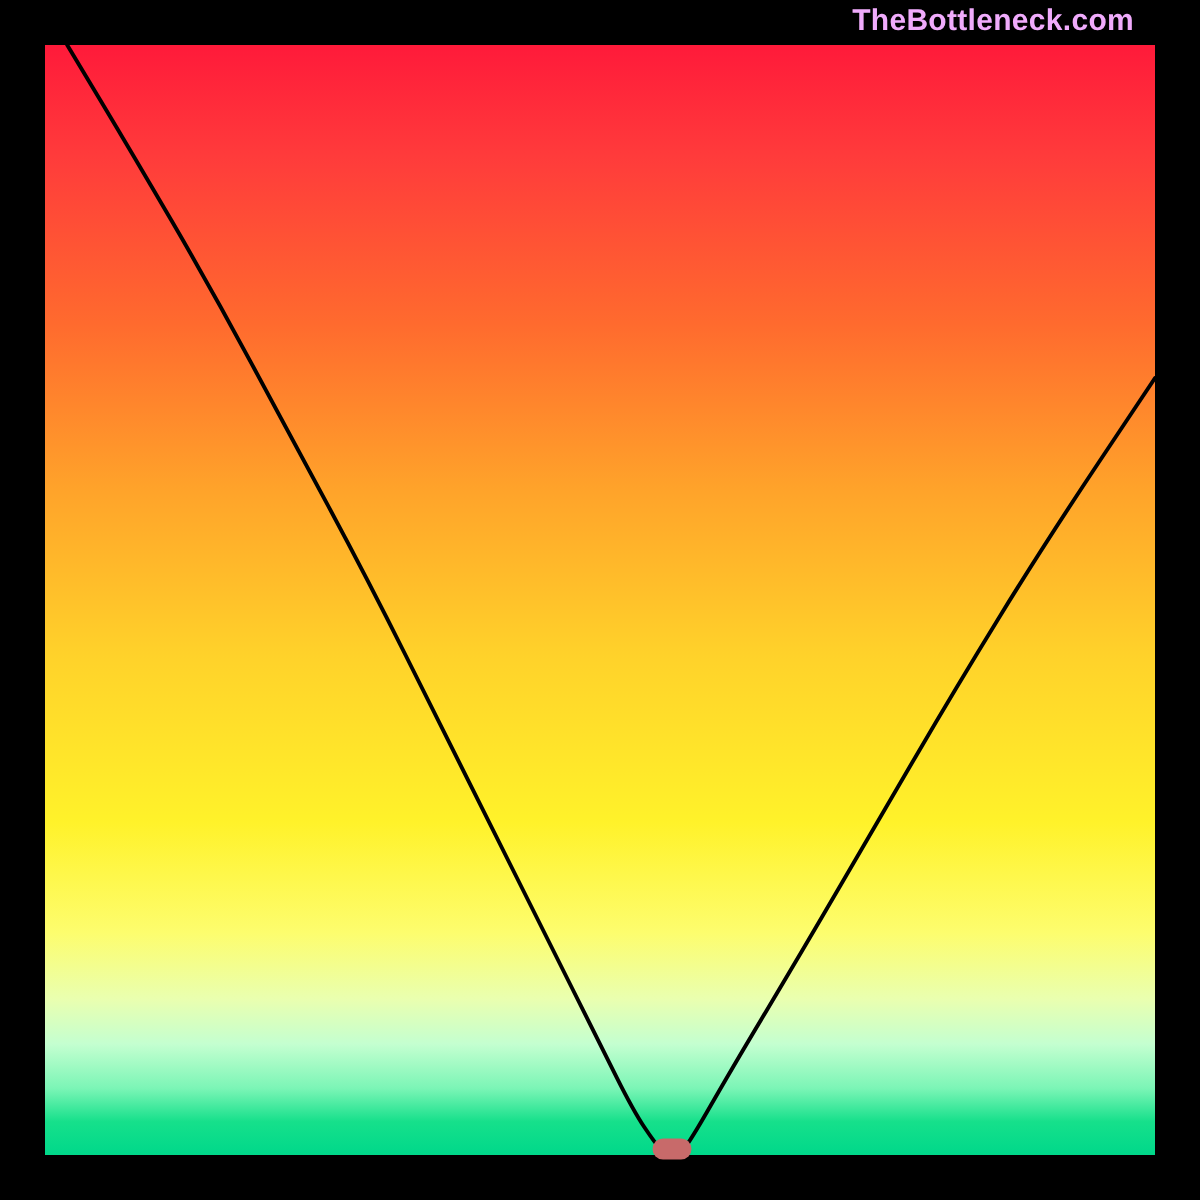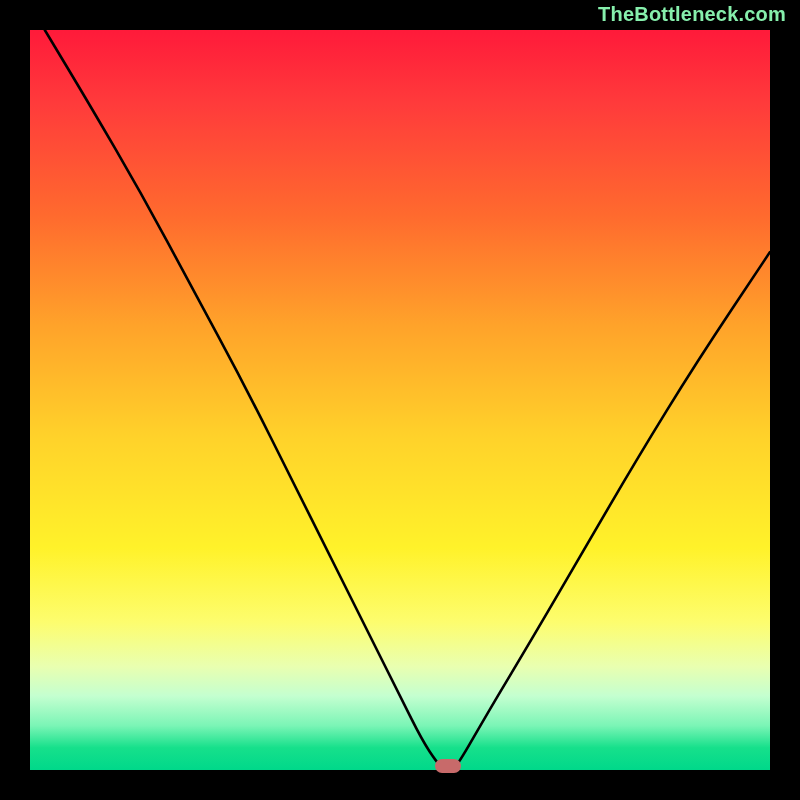--- a/index.html
+++ b/index.html
@@ -43,23 +43,23 @@
     position: absolute;
     width: 26px;
     height: 14px;
     border-radius: 7px;
     background: #c86a6a;
     transform: translate(-50%, -50%);
   }
   .watermark {
     position: absolute;
     top: 4px;
-    right: 14px;
+    right: 44px;
     font: 600 20px/1 Arial, Helvetica, sans-serif;
-    color: #86efac;
+    color: #f0abfc;
     letter-spacing: 0.2px;
   }
 </style>
 </head>
 <body>
 
 <div class="stage">
   <div class="watermark">TheBottleneck.com</div>
 
   <div class="plot">

